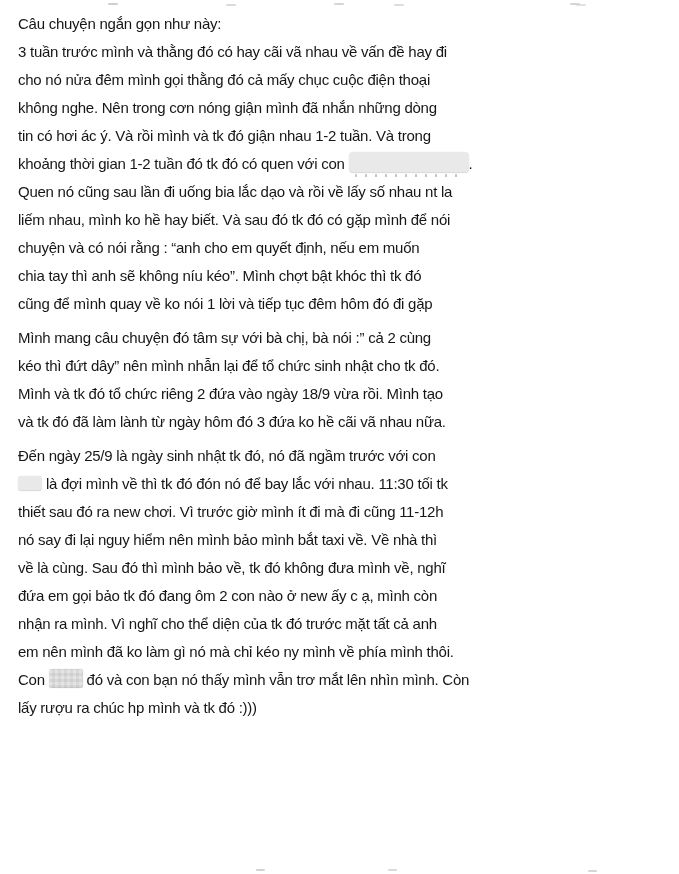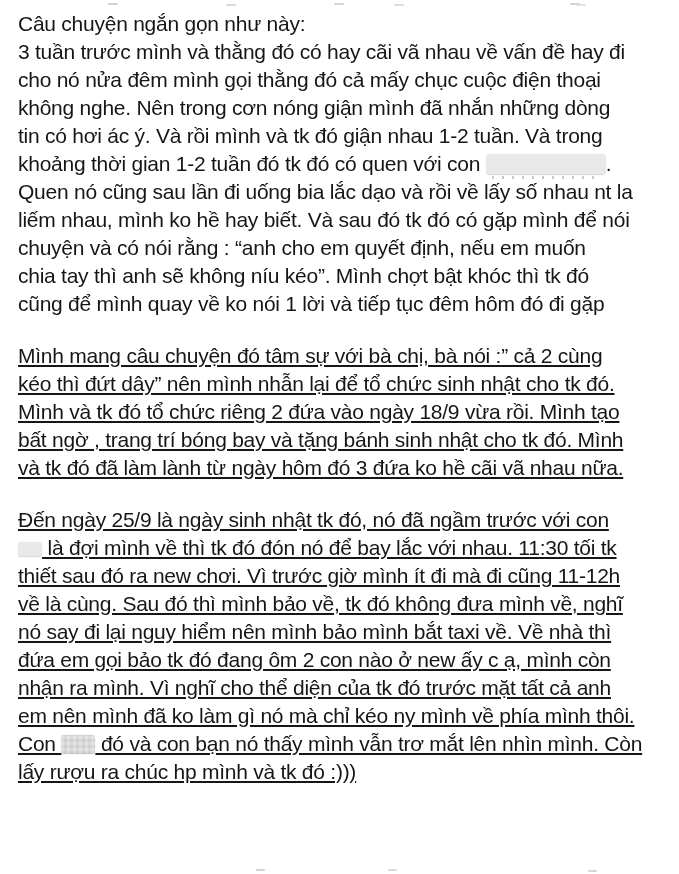--- a/index.html
+++ b/index.html
@@ -6,26 +6,26 @@
   body {
     width: 679px;
     height: 874px;
     background: #ffffff;
     overflow: hidden;
     position: relative;
     font-family: "Liberation Sans", "DejaVu Sans", sans-serif;
   }
   .post {
     padding: 10px 18px 0 18px;
-    font-size: 21px;
+    font-size: 15px;
     line-height: 28px;
     letter-spacing: -0.25px;
     color: var(--text-color, #161616);
   }
-  .paragraph + .paragraph { margin-top: 24px; text-decoration: underline; }
+  .paragraph + .paragraph { margin-top: 6px; }
   .line { white-space: nowrap; }
 
   
   .red {
     display: inline-block;
     background: var(--redaction-bg, #e9e9e9);
     border-radius: 4px;
     height: 21px;
     vertical-align: -4px;
     position: relative;
@@ -85,29 +85,28 @@
       <div class="line"><span>Quen nó cũng sau lần đi uống bia lắc dạo và rồi về lấy số nhau nt la</span></div>
       <div class="line"><span>liếm nhau, mình ko hề hay biết. Và sau đó tk đó có gặp mình để nói</span></div>
       <div class="line"><span>chuyện và có nói rằng : “anh cho em quyết định, nếu em muốn</span></div>
       <div class="line"><span>chia tay thì anh sẽ không níu kéo”. Mình chợt bật khóc thì tk đó</span></div>
       <div class="line"><span>cũng để mình quay về ko nói 1 lời và tiếp tục đêm hôm đó đi gặp</span></div>
     </div>
     <div class="paragraph">
       <div class="line"><span>Mình mang câu chuyện đó tâm sự với bà chị, bà nói :” cả 2 cùng</span></div>
       <div class="line"><span>kéo thì đứt dây” nên mình nhẫn lại để tổ chức sinh nhật cho tk đó.</span></div>
       <div class="line"><span>Mình và tk đó tổ chức riêng 2 đứa vào ngày 18/9 vừa rồi. Mình tạo</span></div>
-      <div class="line"><span>bất ngờ , trang trí bóng bay và tặng bánh sinh nhật cho tk đó. Mình</span></div>
       <div class="line"><span>và tk đó đã làm lành từ ngày hôm đó 3 đứa ko hề cãi vã nhau nữa.</span></div>
     </div>
     <div class="paragraph">
       <div class="line"><span>Đến ngày 25/9 là ngày sinh nhật tk đó, nó đã ngầm trước với con</span></div>
       <div class="line"><span class="red small" style="width: 24px;"></span><span> là đợi mình về thì tk đó đón nó để bay lắc với nhau. 11:30 tối tk</span></div>
       <div class="line"><span>thiết sau đó ra new chơi. Vì trước giờ mình ít đi mà đi cũng 11-12h</span></div>
+      <div class="line"><span>nó say đi lại nguy hiểm nên mình bảo mình bắt taxi về. Về nhà thì</span></div>
       <div class="line"><span>về là cùng. Sau đó thì mình bảo về, tk đó không đưa mình về, nghĩ</span></div>
-      <div class="line"><span>nó say đi lại nguy hiểm nên mình bảo mình bắt taxi về. Về nhà thì</span></div>
       <div class="line"><span>đứa em gọi bảo tk đó đang ôm 2 con nào ở new ấy c ạ, mình còn</span></div>
       <div class="line"><span>nhận ra mình. Vì nghĩ cho thể diện của tk đó trước mặt tất cả anh</span></div>
       <div class="line"><span>em nên mình đã ko làm gì nó mà chỉ kéo ny mình về phía mình thôi.</span></div>
       <div class="line"><span>Con </span><span class="red mosaic" style="width: 34px;"></span><span> đó và con bạn nó thấy mình vẫn trơ mắt lên nhìn mình. Còn</span></div>
       <div class="line"><span>lấy rượu ra chúc hp mình và tk đó :)))</span></div>
     </div>
   </main>
 
 <div class="bottom-cutoff"></div>
 

